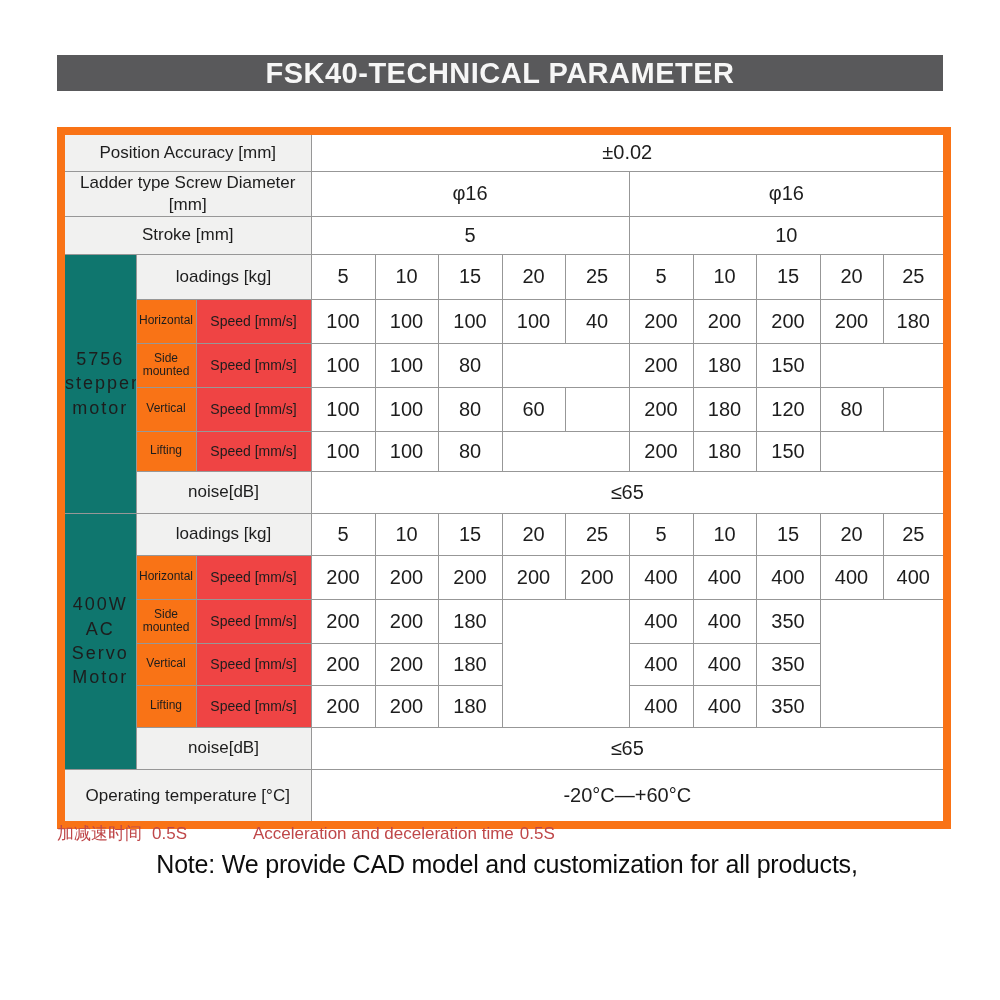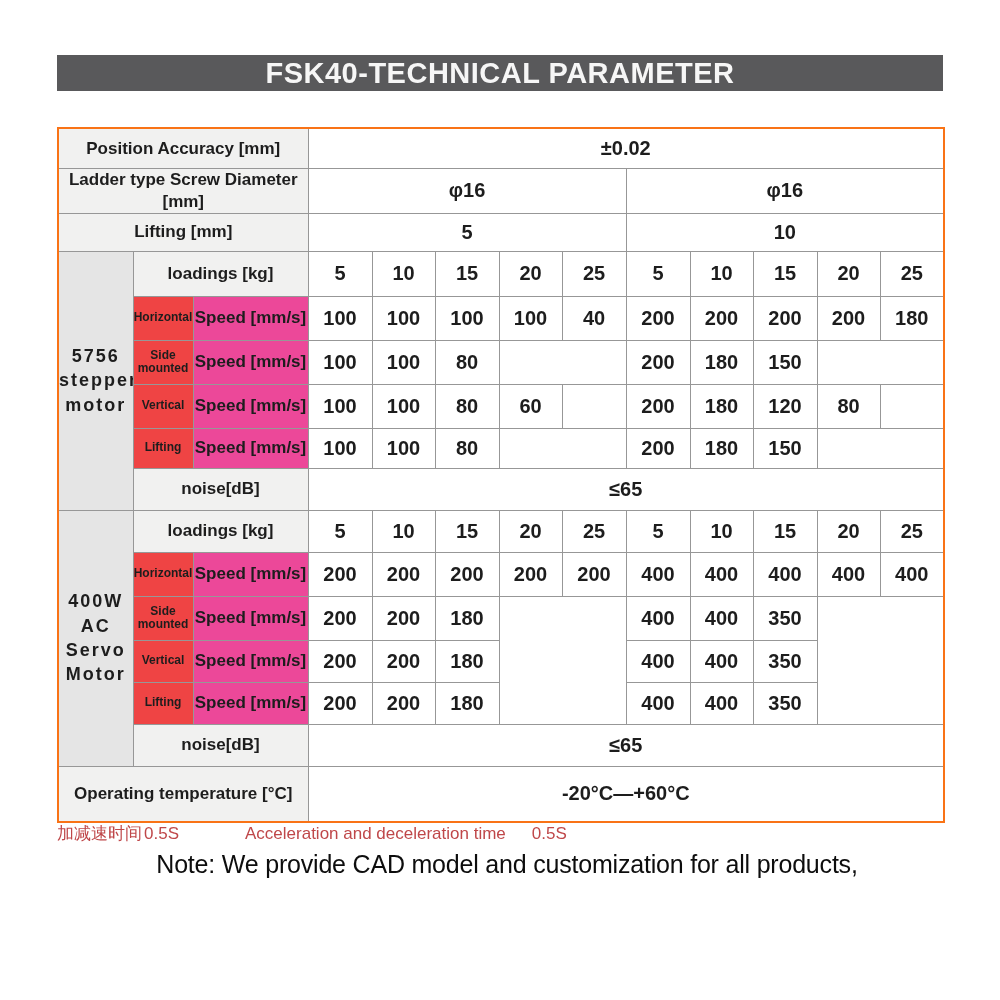--- a/index.html
+++ b/index.html
@@ -10,43 +10,42 @@
   }
   .banner{
     position:absolute;left:57px;top:55px;width:886px;height:36px;
     background:#59595b;color:#f6f6f6;
     display:flex;align-items:center;justify-content:center;
     font-size:29px;font-weight:bold;letter-spacing:0.5px;
   }
   table.spec{
     position:absolute;left:57px;top:127px;width:886px;
     border-collapse:collapse;table-layout:fixed;
-    border:2px solid #f97316;
-    font-weight:bold;
+    border:8px solid #f97316;
   }
   table.spec td{
     border:1px solid #979797;
     text-align:center;vertical-align:middle;
     padding:0;overflow:hidden;
   }
   td.lab{background:#f1f1f0;font-size:17px;line-height:1.25;white-space:pre-line;}
   td.motor{
-    background:#e5e5e5;font-size:18px;letter-spacing:2px;
+    background:#0f766e;font-size:18px;letter-spacing:2px;
     line-height:1.35;white-space:pre-line;
   }
-  td.orient{background:#ef4444;font-size:12px;line-height:1.1;padding:0 2px;}
-  td.speedlab{background:#ec4899;font-size:17px;}
+  td.orient{background:#f97316;font-size:12px;line-height:1.1;padding:0 2px;}
+  td.speedlab{background:#ef4444;font-size:14px;}
   td.val{background:#ffffff;font-size:20px;}
   .accel-line{
     position:absolute;left:57px;top:822px;font-size:17px;color:#bf4749;
     white-space:nowrap;
   }
-  .accel-line .cn-label{margin-right:2px;}
+  .accel-line .cn-label{margin-right:10px;}
   .accel-line .cn-value{margin-right:66px;}
-  .accel-line .en-label{margin-right:26px;text-align:right;}
+  .accel-line .en-label{margin-right:6px;text-align:right;}
   .note-block{
     position:absolute;left:57px;top:849px;width:900px;
     font-size:25px;color:#0d0d0d;line-height:1.26;letter-spacing:-0.2px;text-align:center;
   }
 </style>
 </head>
 <body>
 
 <div class="banner">
   <span>FSK40-TECHNICAL PARAMETER</span>
@@ -76,21 +75,21 @@
   </tr>
 
   <tr style="height:45px">
     <td class="lab" colspan="3">Ladder type Screw Diameter
 [mm]</td>
     <td class="val" colspan="5">φ16</td>
     <td class="val" colspan="5">φ16</td>
   </tr>
 
   <tr style="height:38px">
-    <td class="lab" colspan="3">Lifting [mm]</td>
+    <td class="lab" colspan="3">Stroke [mm]</td>
     <td class="val" colspan="5">5</td>
     <td class="val" colspan="5">10</td>
   </tr>
 
   <tr style="height:45px">
     <td class="motor" rowspan="6">5756
 stepper
 motor</td>
     <td class="lab" colspan="2">loadings [kg]</td>
     <td class="val">5</td>

